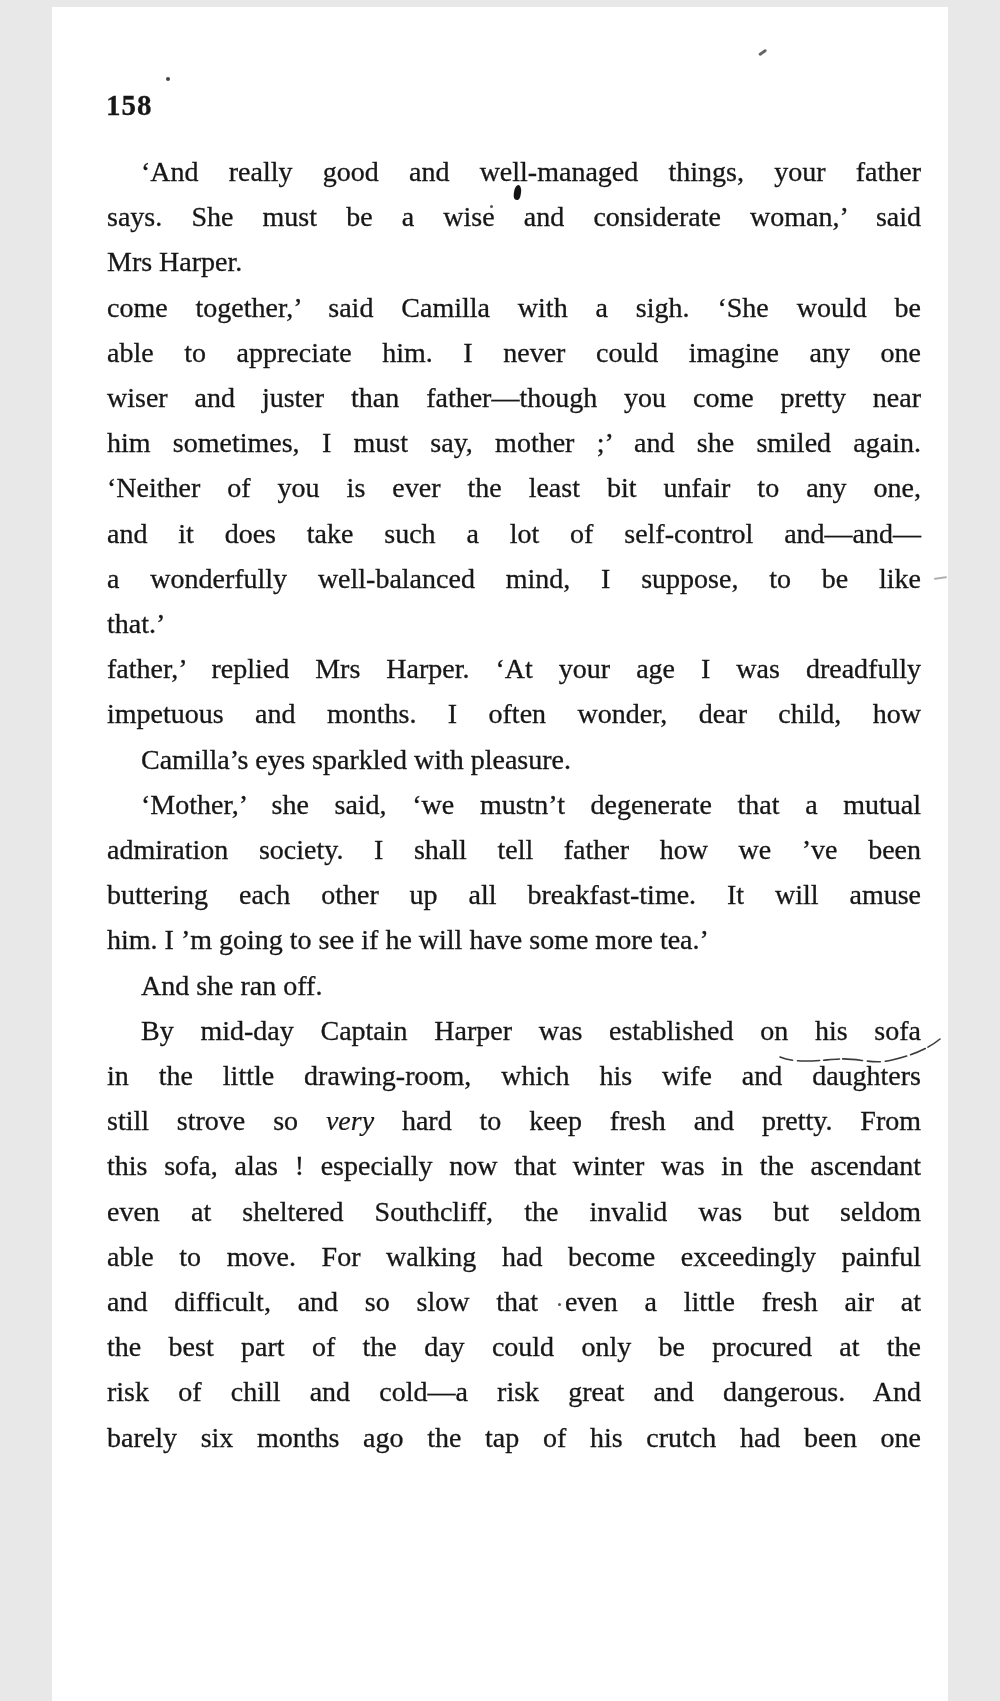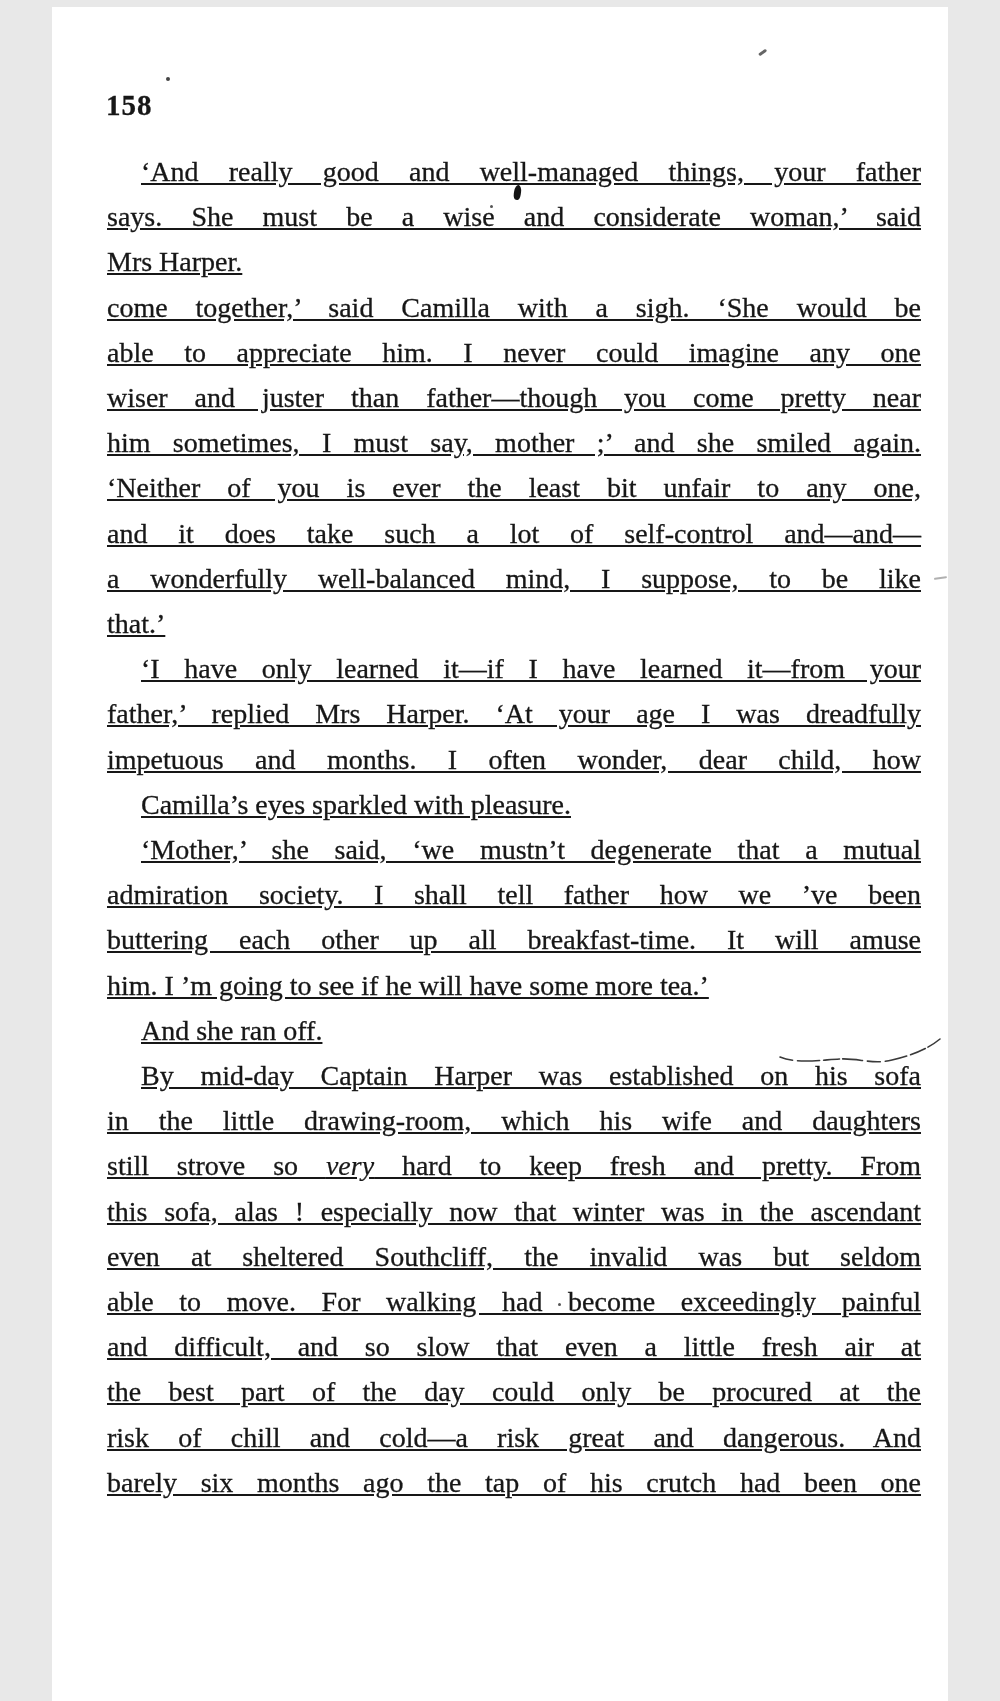--- a/index.html
+++ b/index.html
@@ -18,21 +18,21 @@
     font-size:29px; font-weight:700; letter-spacing:1px;
   }
   .running-title {
     position:absolute; left:55px; top:90px; width:814px;
     text-align:center;
     font-size:21px; font-weight:700; letter-spacing:3px;
     white-space:nowrap;
   }
   .bodytext {
     position:absolute; left:55px; top:142px; width:814px;
-    font-size:28px; line-height:45.2px;text-decoration:underline;
+    font-size:28px; line-height:45.2px;
   }
   .line { text-align:left; }
   .line.j { text-align:justify; text-align-last:justify; }
   .line.ind { text-indent:34px; }
   .line em { font-style:italic; -webkit-text-stroke:0.2px #171717; }
   
   .mark { position:absolute; }
   .blot {
     left:462px; top:178px; width:7px; height:15px;
     background:#141414; border-radius:60% 60% 50% 50%/55% 55% 45% 45%;
@@ -64,21 +64,20 @@
     <div class="line j">says.  She must be a wise and considerate woman,’ said</div>
     <div class="line">Mrs Harper.</div>
     <div class="line j">come together,’ said Camilla with a sigh.  ‘She would be</div>
     <div class="line j">able to appreciate him.  I never could imagine any one</div>
     <div class="line j">wiser and juster than father—though you come pretty near</div>
     <div class="line j">him sometimes, I must say, mother ;’ and she smiled again.</div>
     <div class="line j">‘Neither of you is ever the least bit unfair to any one,</div>
     <div class="line j">and it does take such a lot of self-control and—and—</div>
     <div class="line j">a wonderfully well-balanced mind, I suppose, to be like</div>
     <div class="line">that.’</div>
-    <div class="line j ind">‘I have only learned it—if I have learned it—from your</div>
     <div class="line j">father,’ replied Mrs Harper.  ‘At your age I was dreadfully</div>
     <div class="line j">impetuous and months.  I often wonder, dear child, how</div>
     <div class="line ind">Camilla’s eyes sparkled with pleasure.</div>
     <div class="line j ind">‘Mother,’ she said, ‘we mustn’t degenerate that a mutual</div>
     <div class="line j">admiration society.  I shall tell father how we ’ve been</div>
     <div class="line j">buttering each other up all breakfast-time.  It will amuse</div>
     <div class="line">him.  I ’m going to see if he will have some more tea.’</div>
     <div class="line ind">And she ran off.</div>
     <div class="line j ind">By mid-day Captain Harper was established on his sofa</div>
     <div class="line j">in the little drawing-room, which his wife and daughters</div>

